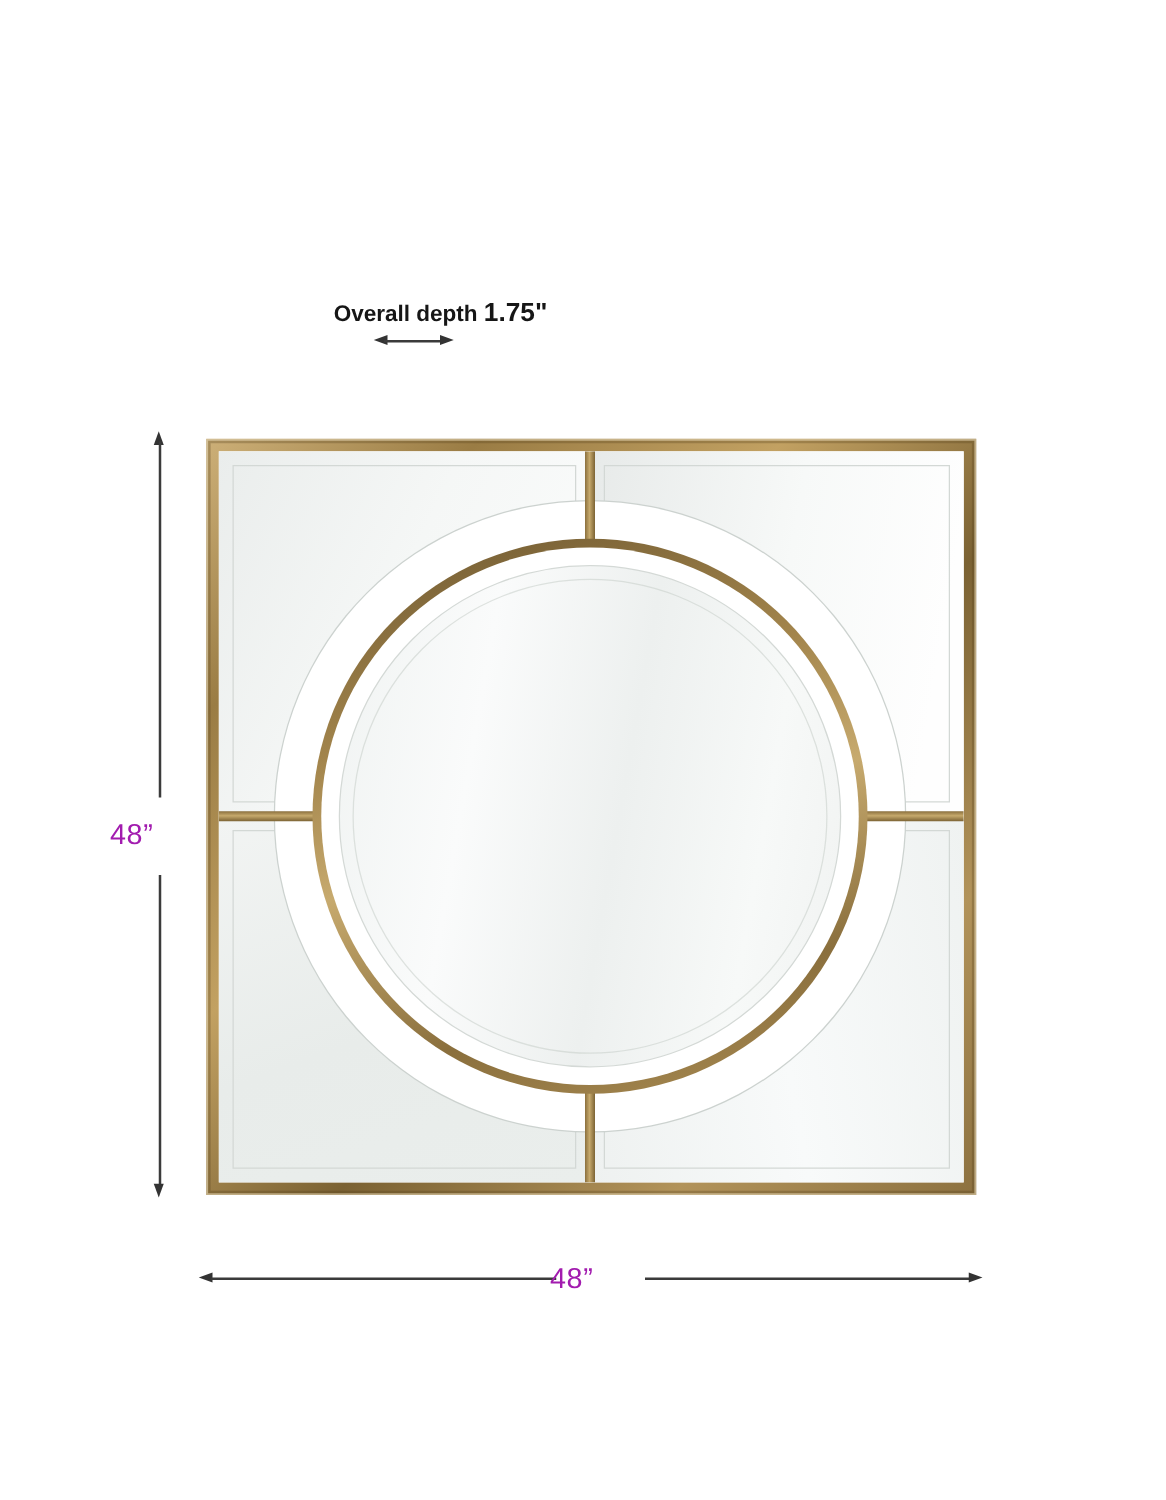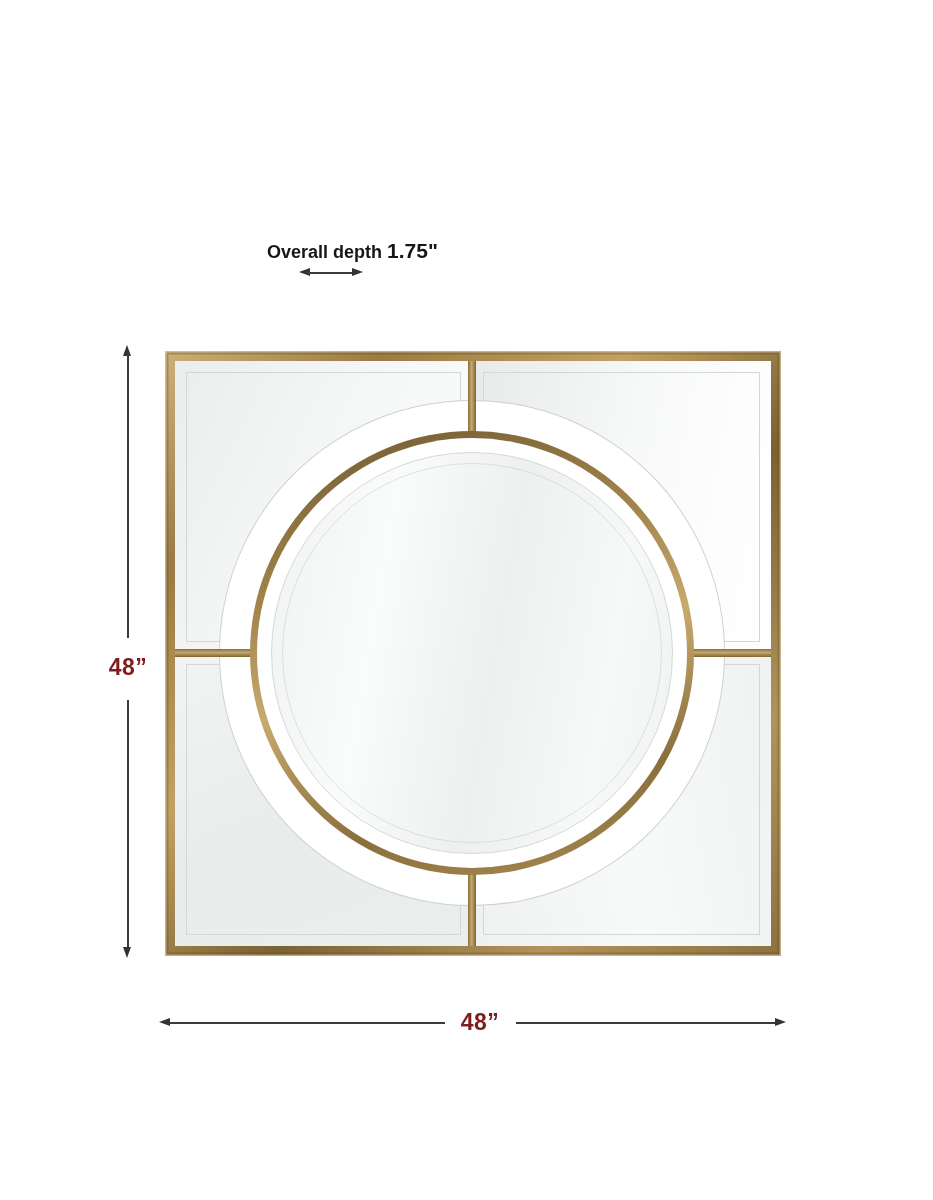--- a/index.html
+++ b/index.html
@@ -8,22 +8,22 @@
     background:#ffffff;
     font-family:"Liberation Sans", sans-serif;
     overflow:hidden;
     position:relative;
   }
   .canvas{position:absolute;left:0;top:0;width:933px;height:1200px;background:#ffffff;}
 
   
   .dim-line{position:absolute;background:#3b3b3b;}
   .dim-label{
-    position:absolute;color:#7f1d1d;font-weight:bold;font-size:23px;
-    text-align:center;line-height:1;letter-spacing:0.5px;
+    position:absolute;color:#a21caf;font-weight:normal;font-size:23px;
+    line-height:1;letter-spacing:0.5px;
   }
   .ah{position:absolute;width:0;height:0;}
   .ah-up{border-left:4.5px solid transparent;border-right:4.5px solid transparent;border-bottom:11px solid #333;}
   .ah-down{border-left:4.5px solid transparent;border-right:4.5px solid transparent;border-top:11px solid #333;}
   .ah-left{border-top:4.5px solid transparent;border-bottom:4.5px solid transparent;border-right:11px solid #333;}
   .ah-right{border-top:4.5px solid transparent;border-bottom:4.5px solid transparent;border-left:11px solid #333;}
 
   
   .depth-text{
     position:absolute;left:225px;top:238px;width:255px;text-align:center;

